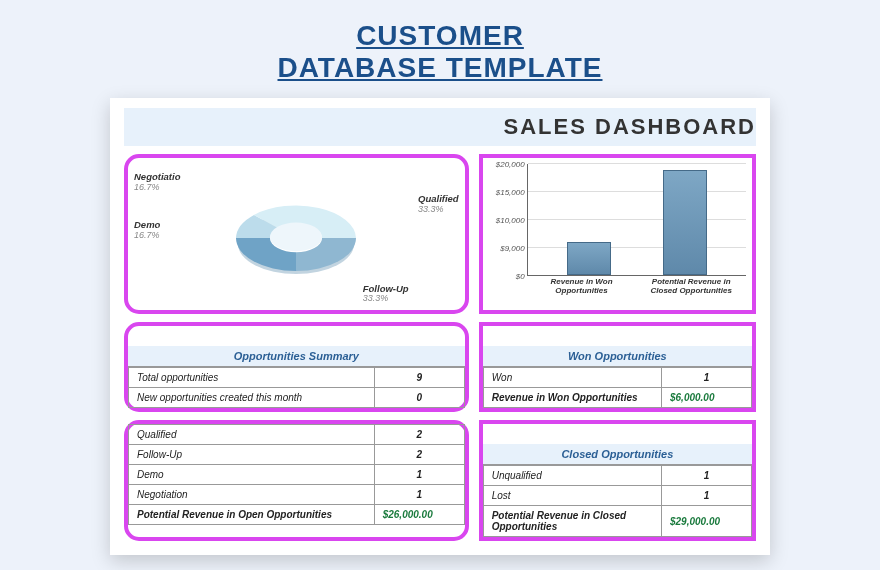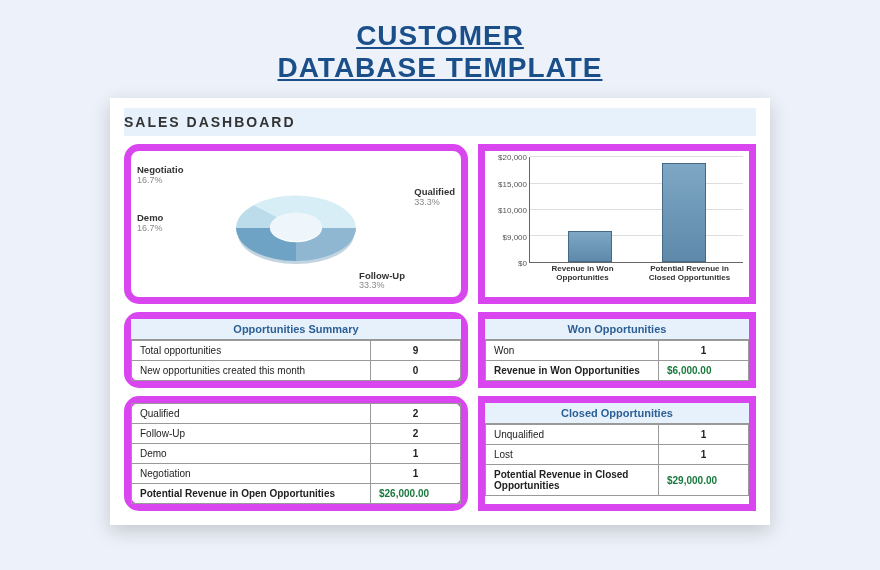--- a/index.html
+++ b/index.html
@@ -24,32 +24,33 @@
   }
   .sheet {
     width: 660px;
     background: #fff;
     margin-top: 14px;
     box-shadow: 0 6px 18px rgba(0,0,0,0.18);
     padding: 10px 14px 14px 14px;
   }
   .dash-title {
     background: #e7f1fb;
-    text-align: left;
-    font-size: 14px;
+    text-align: right;
+    font-size: 22px;
     font-weight: 600;
     letter-spacing: 2px;
     padding: 6px 0;
     color: #333;
   }
   .row { display: flex; gap: 10px; margin-top: 8px; }
   .panel {
-    border: 7px solid #d946ef;
+    border: 4px solid #d946ef;
     background: #fff;
     flex: 1 1 0;
+    font-style: italic;
   }
   .panel.left { flex: 1.25 1 0; border-radius: 15px; }
   .panel.right { flex: 1 1 0; }
   .chart-area { position: relative; height: 160px; }
   .donut-wrap { display:flex; align-items:center; justify-content:center; height:100%; position:relative; }
   .donut-label { position:absolute; font-size:9px; color:#555; line-height:1.1; }
   .donut-label .name { color:#333; font-weight:600; display:block; font-size:9.5px; }
   .donut-label .pct { color:#888; font-size:9px; }
   .bar-chart { position:relative; height:100%; padding:8px 8px 4px 42px; }
   .y-axis { position:absolute; left:4px; top:6px; bottom:34px; width:38px; }
@@ -61,20 +62,21 @@
   .x-label { flex:1; font-size:8px; text-align:center; color:#333; font-weight:600; line-height:1.1; padding:0 4px; }
 
   .table-title {
     background:#e7f1fb;
     text-align:center;
     font-size:11px;
     font-weight:700;
     color:#2b5f95;
     padding:4px 0;
     border-bottom:1px solid #999;
+    margin-top:20px;
   }
   table.mini { width:100%; border-collapse: collapse; font-size:10px;padding-left:48px; }
   table.mini td { border:1px solid #999; padding:4px 8px; }
   table.mini td.val { text-align:center; font-weight:700; width:90px; }
   table.mini td.money { text-align:left; font-weight:700; color:#1a7a3d; width:90px; }
   table.mini tr.total td { font-weight:700; }
 </style>
 </head>
 <body>
 

